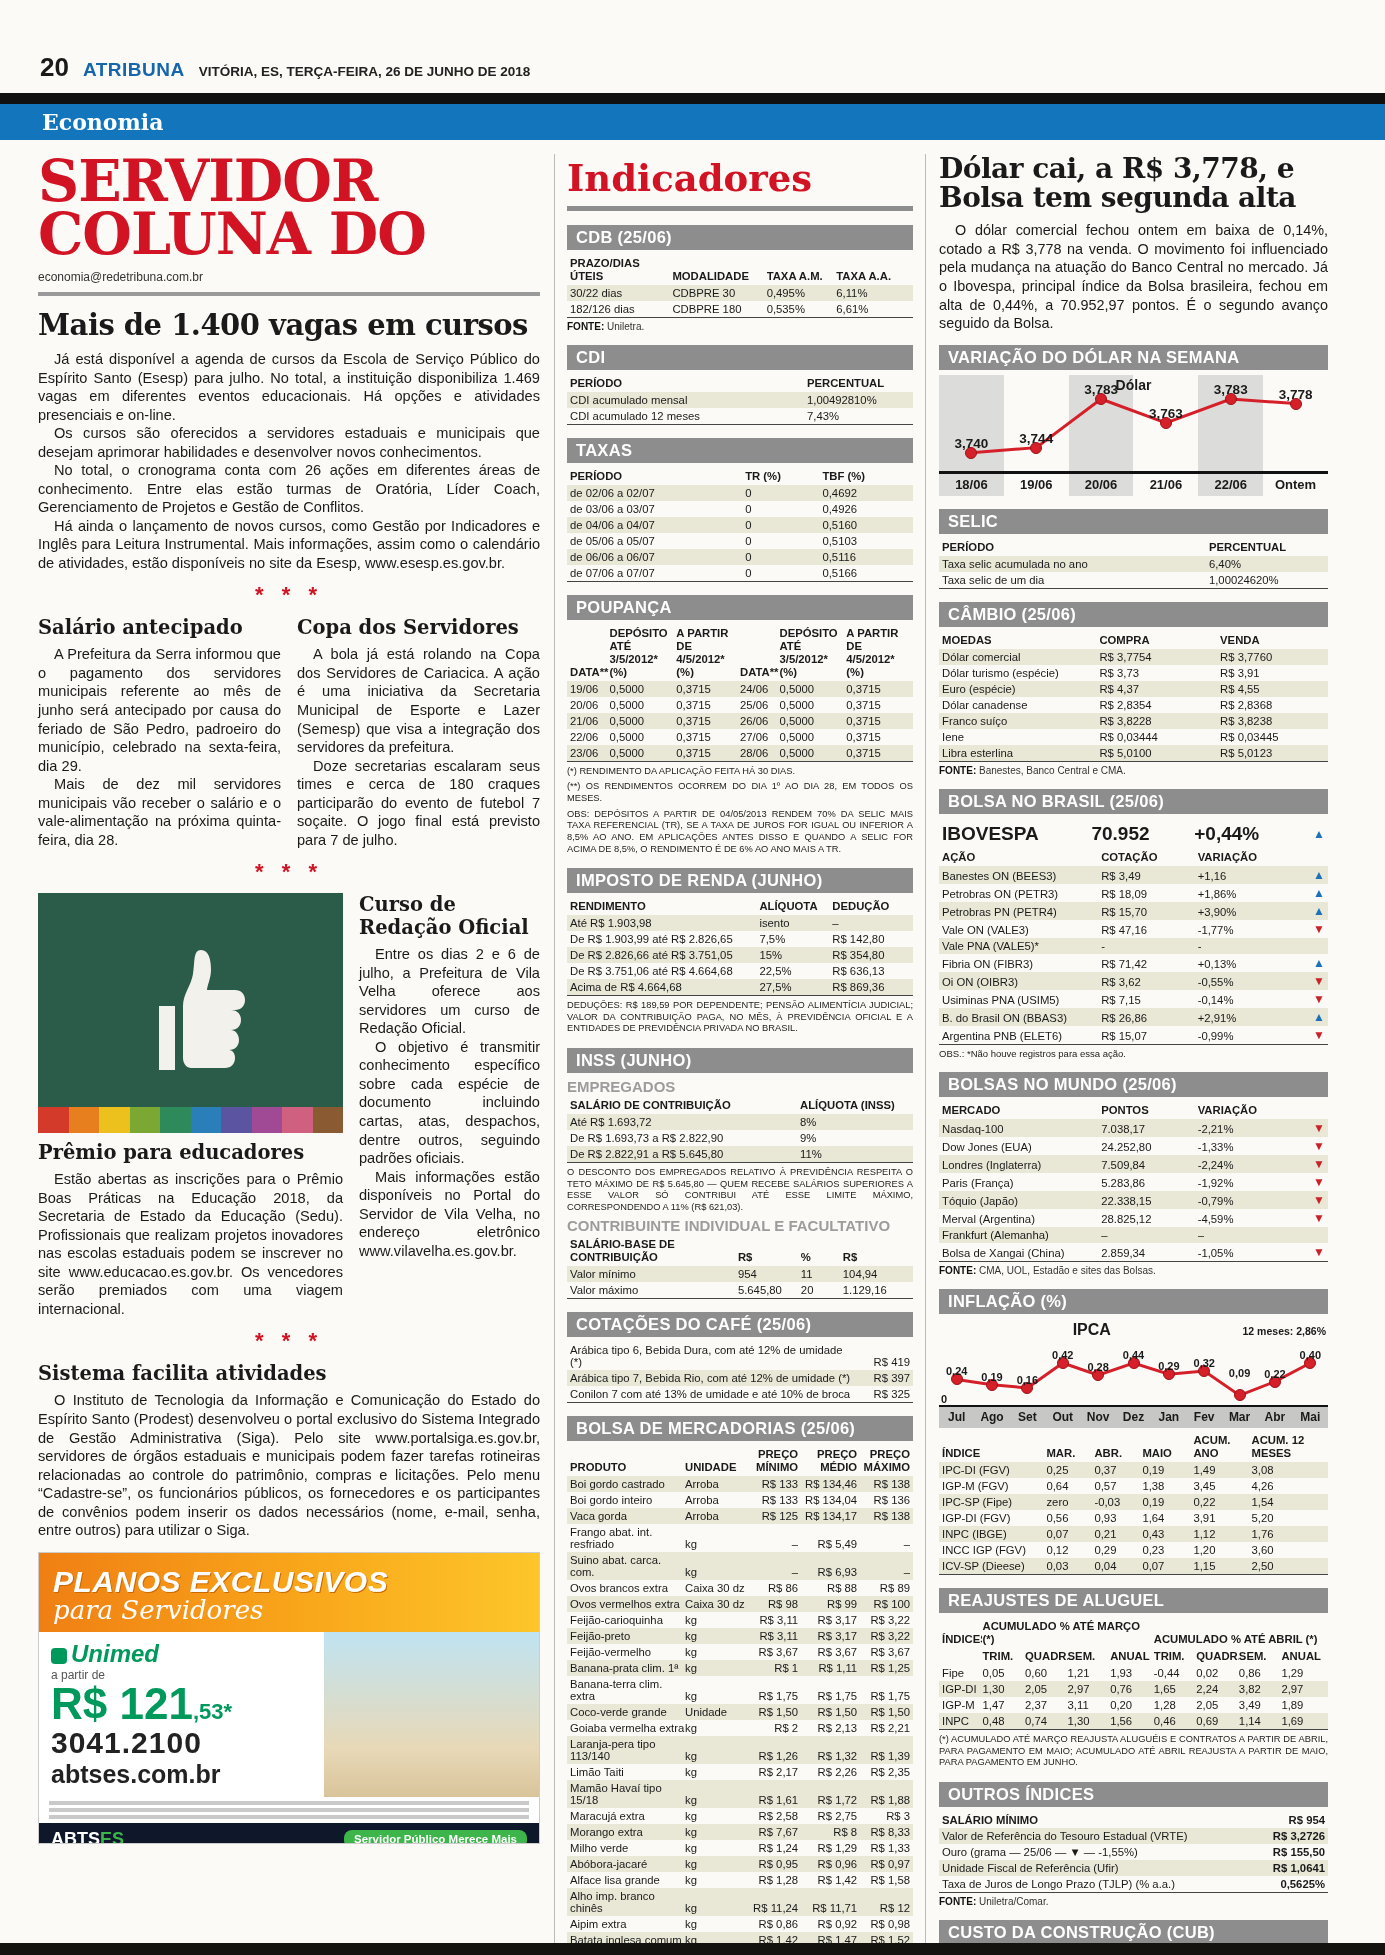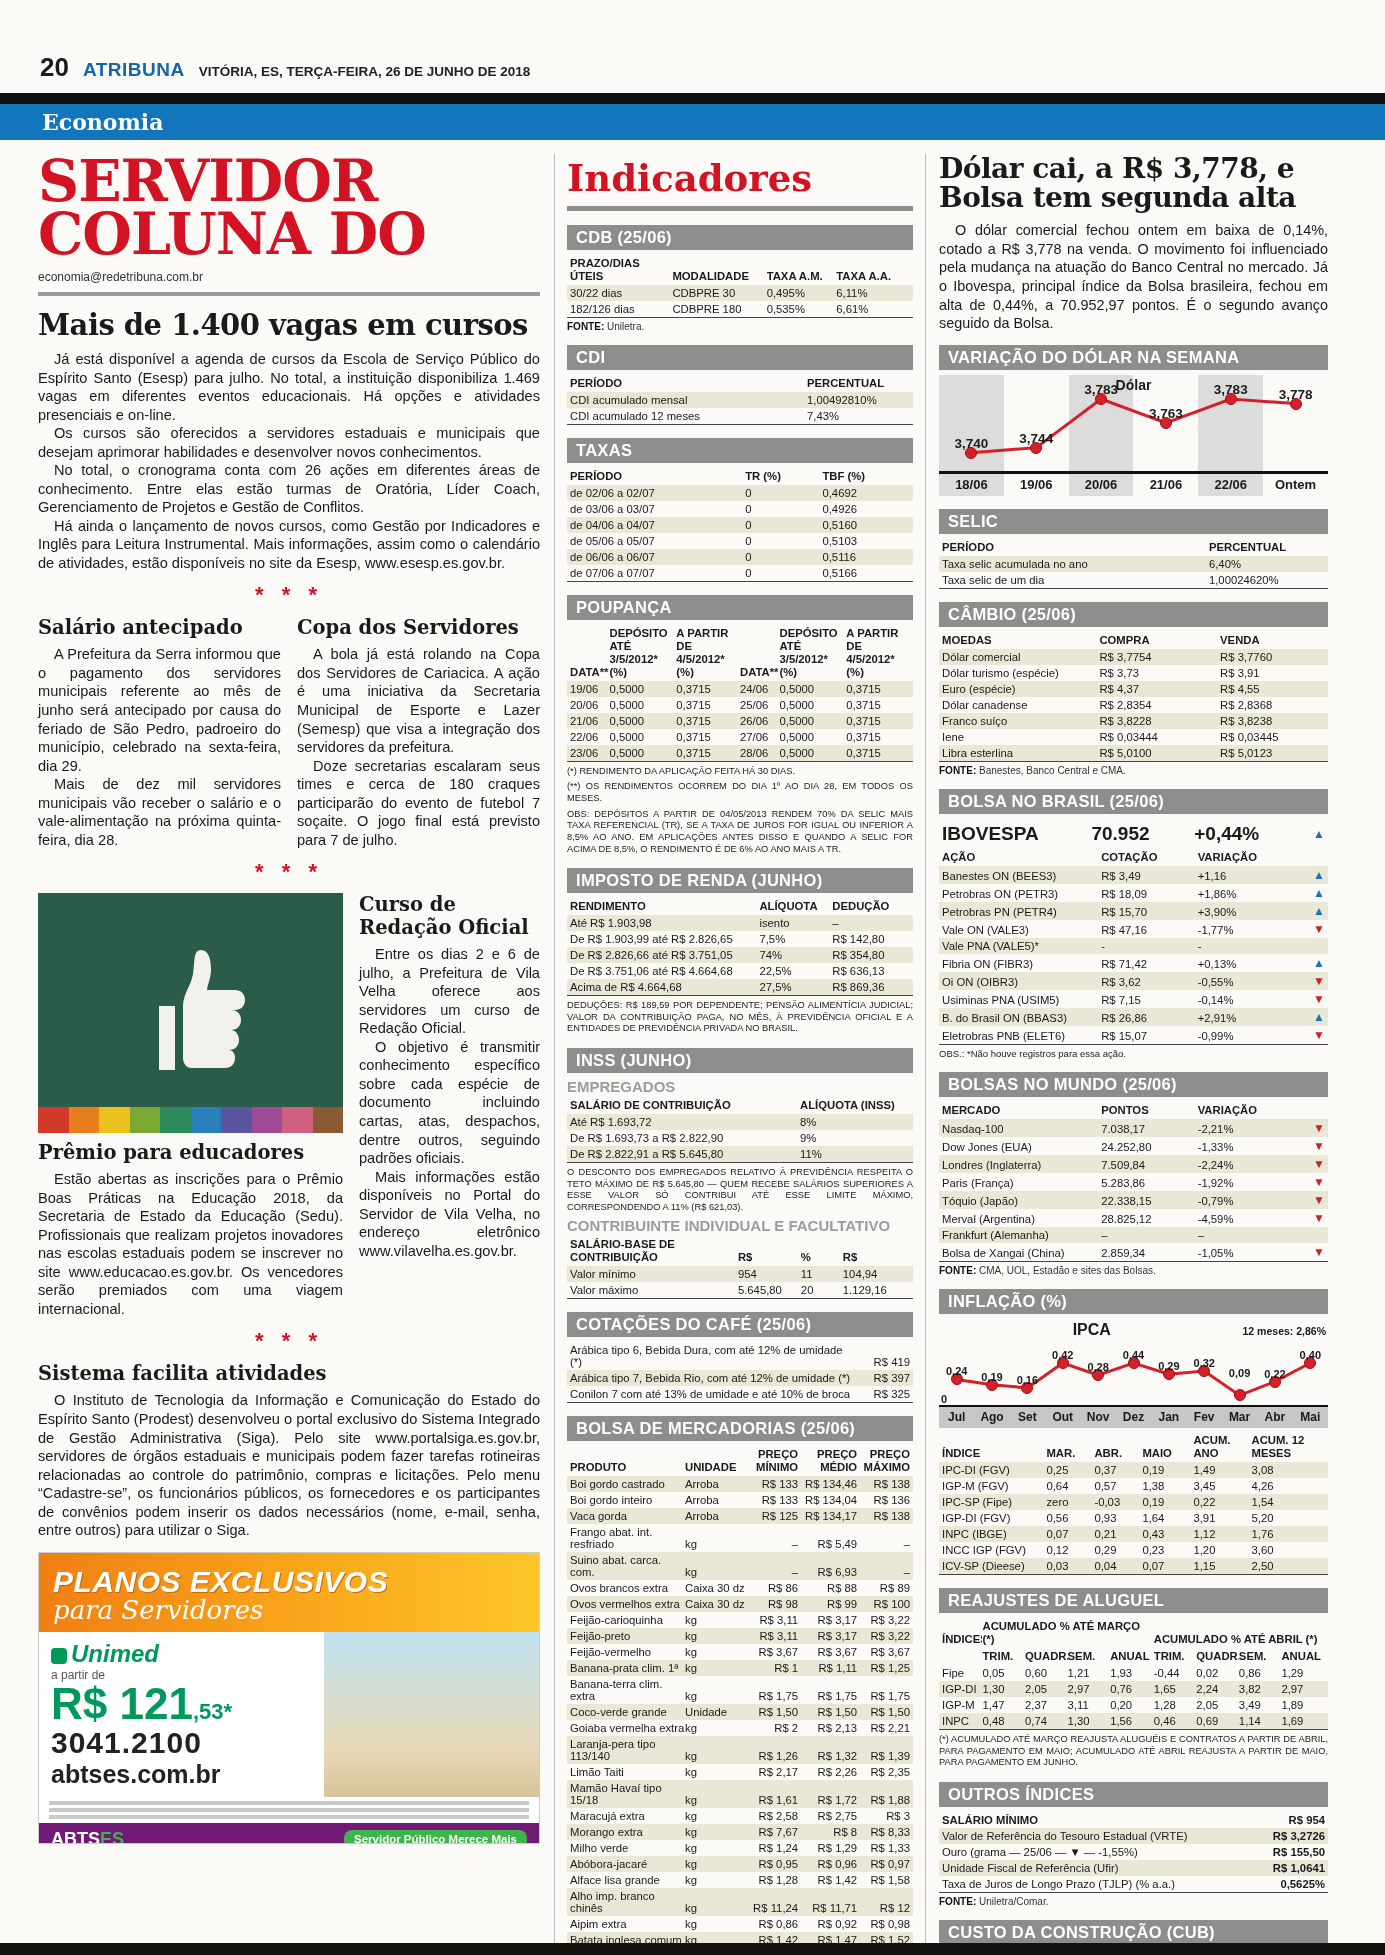--- a/index.html
+++ b/index.html
@@ -46,21 +46,21 @@
   .unimed{color:#00995c;font-weight:bold;font-size:24px;font-style:italic}
   .unimed i{display:inline-block;width:16px;height:16px;background:#00995c;border-radius:4px;vertical-align:-2px;margin-right:4px}
   .apartir{font-size:12px;color:#555;display:block}
   .price{color:#00995c;font-weight:bold;font-size:44px;line-height:1}
   .price .cents{font-size:22px}
   .phone{font-size:30px;font-weight:bold;color:#222;letter-spacing:1px}
   .site{font-size:25px;font-weight:bold;color:#222}
   .ad-photo{flex:1;background:linear-gradient(180deg,#bfe3f2 0%,#e8d9b8 70%,#d9c49a 100%)}
   .ad-fine{padding:4px 10px;display:flex;flex-direction:column;gap:3px}
   .ad-fine i{height:4px;background:#c9c9c9}
-  .ad-bottom{background:#701a75;display:flex;align-items:center;justify-content:space-between;padding:6px 12px}
+  .ad-bottom{background:#0f172a;display:flex;align-items:center;justify-content:space-between;padding:6px 12px}
   .abts{color:#fff;font-weight:bold;font-size:18px}
   .abts b{color:#3db54a}
   .tagline{background:#3db54a;color:#fff;font-size:11.5px;font-weight:bold;padding:3px 10px;border-radius:8px}
   
   .indic-title{color:#d21323;font-weight:bold;font-size:37px;padding:2px 0 6px}
   .indic-rule{height:5px;background:#8d8d8d;margin-bottom:14px}
   .panel{margin-bottom:13px}
   .pbar{background:#8d8d8d;color:#fff;font-weight:bold;font-size:16.5px;padding:3px 9px;letter-spacing:.3px;margin-bottom:5px}
   .tbl{font-size:11.3px}
   .tbl .row{display:grid;align-items:end;padding:2px 3px;min-height:15px}
@@ -433,21 +433,21 @@
               <span class="cell c1">isento</span>
               <span class="cell c2">–</span>
             </div>
             <div class="row">
               <span class="cell c0">De R$ 1.903,99 até R$ 2.826,65</span>
               <span class="cell c1">7,5%</span>
               <span class="cell c2">R$ 142,80</span>
             </div>
             <div class="row">
               <span class="cell c0">De R$ 2.826,66 até R$ 3.751,05</span>
-              <span class="cell c1">74%</span>
+              <span class="cell c1">15%</span>
               <span class="cell c2">R$ 354,80</span>
             </div>
             <div class="row">
               <span class="cell c0">De R$ 3.751,06 até R$ 4.664,68</span>
               <span class="cell c1">22,5%</span>
               <span class="cell c2">R$ 636,13</span>
             </div>
             <div class="row">
               <span class="cell c0">Acima de R$ 4.664,68</span>
               <span class="cell c1">27,5%</span>
@@ -918,21 +918,21 @@
               <span class="cell c2">-0,14%</span>
               <span class="cell c3 arr down">▼</span>
             </div>
             <div class="row">
               <span class="cell c0">B. do Brasil ON (BBAS3)</span>
               <span class="cell c1">R$ 26,86</span>
               <span class="cell c2">+2,91%</span>
               <span class="cell c3 arr up">▲</span>
             </div>
             <div class="row">
-              <span class="cell c0">Eletrobras PNB (ELET6)</span>
+              <span class="cell c0">Argentina PNB (ELET6)</span>
               <span class="cell c1">R$ 15,07</span>
               <span class="cell c2">-0,99%</span>
               <span class="cell c3 arr down">▼</span>
             </div>
           </div>
       </div>
       <div class="obs">OBS.: *Não houve registros para essa ação.</div>
     </div>
 
     <div class="panel">

